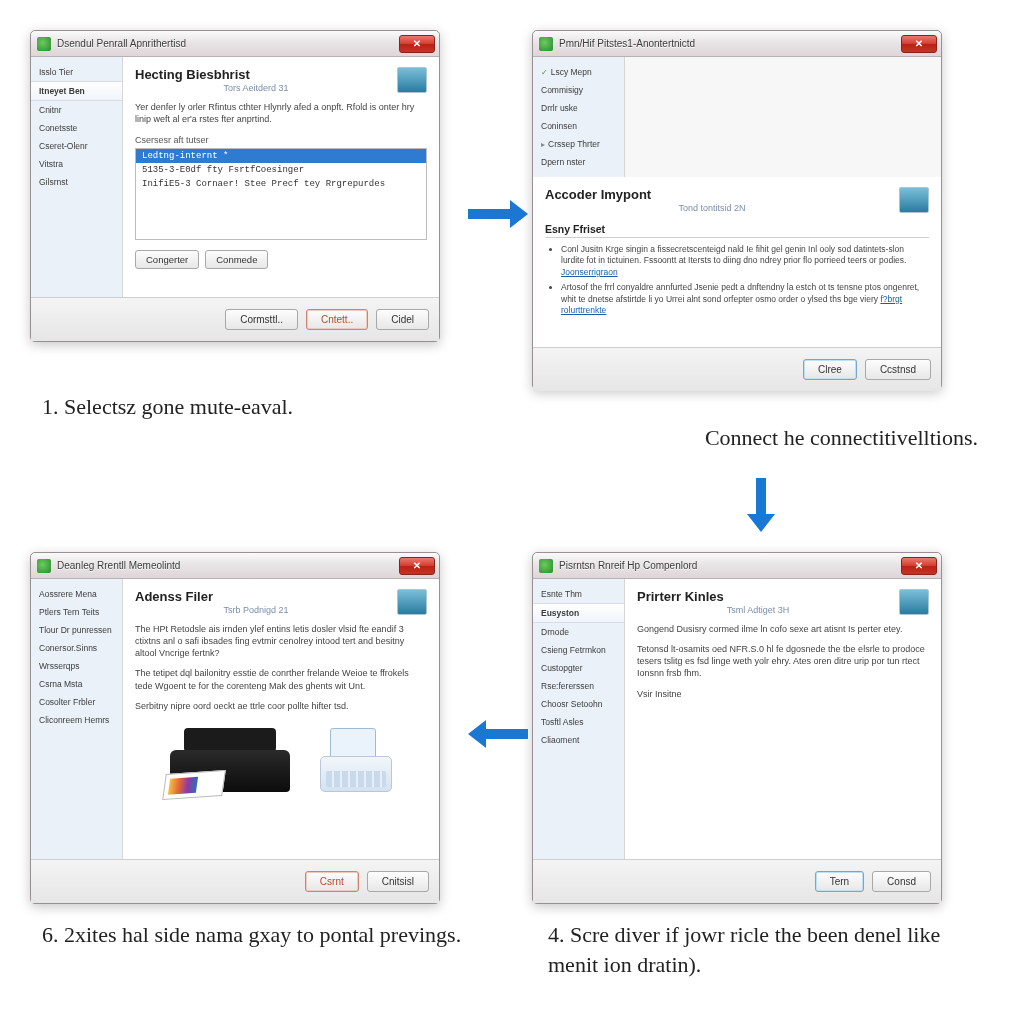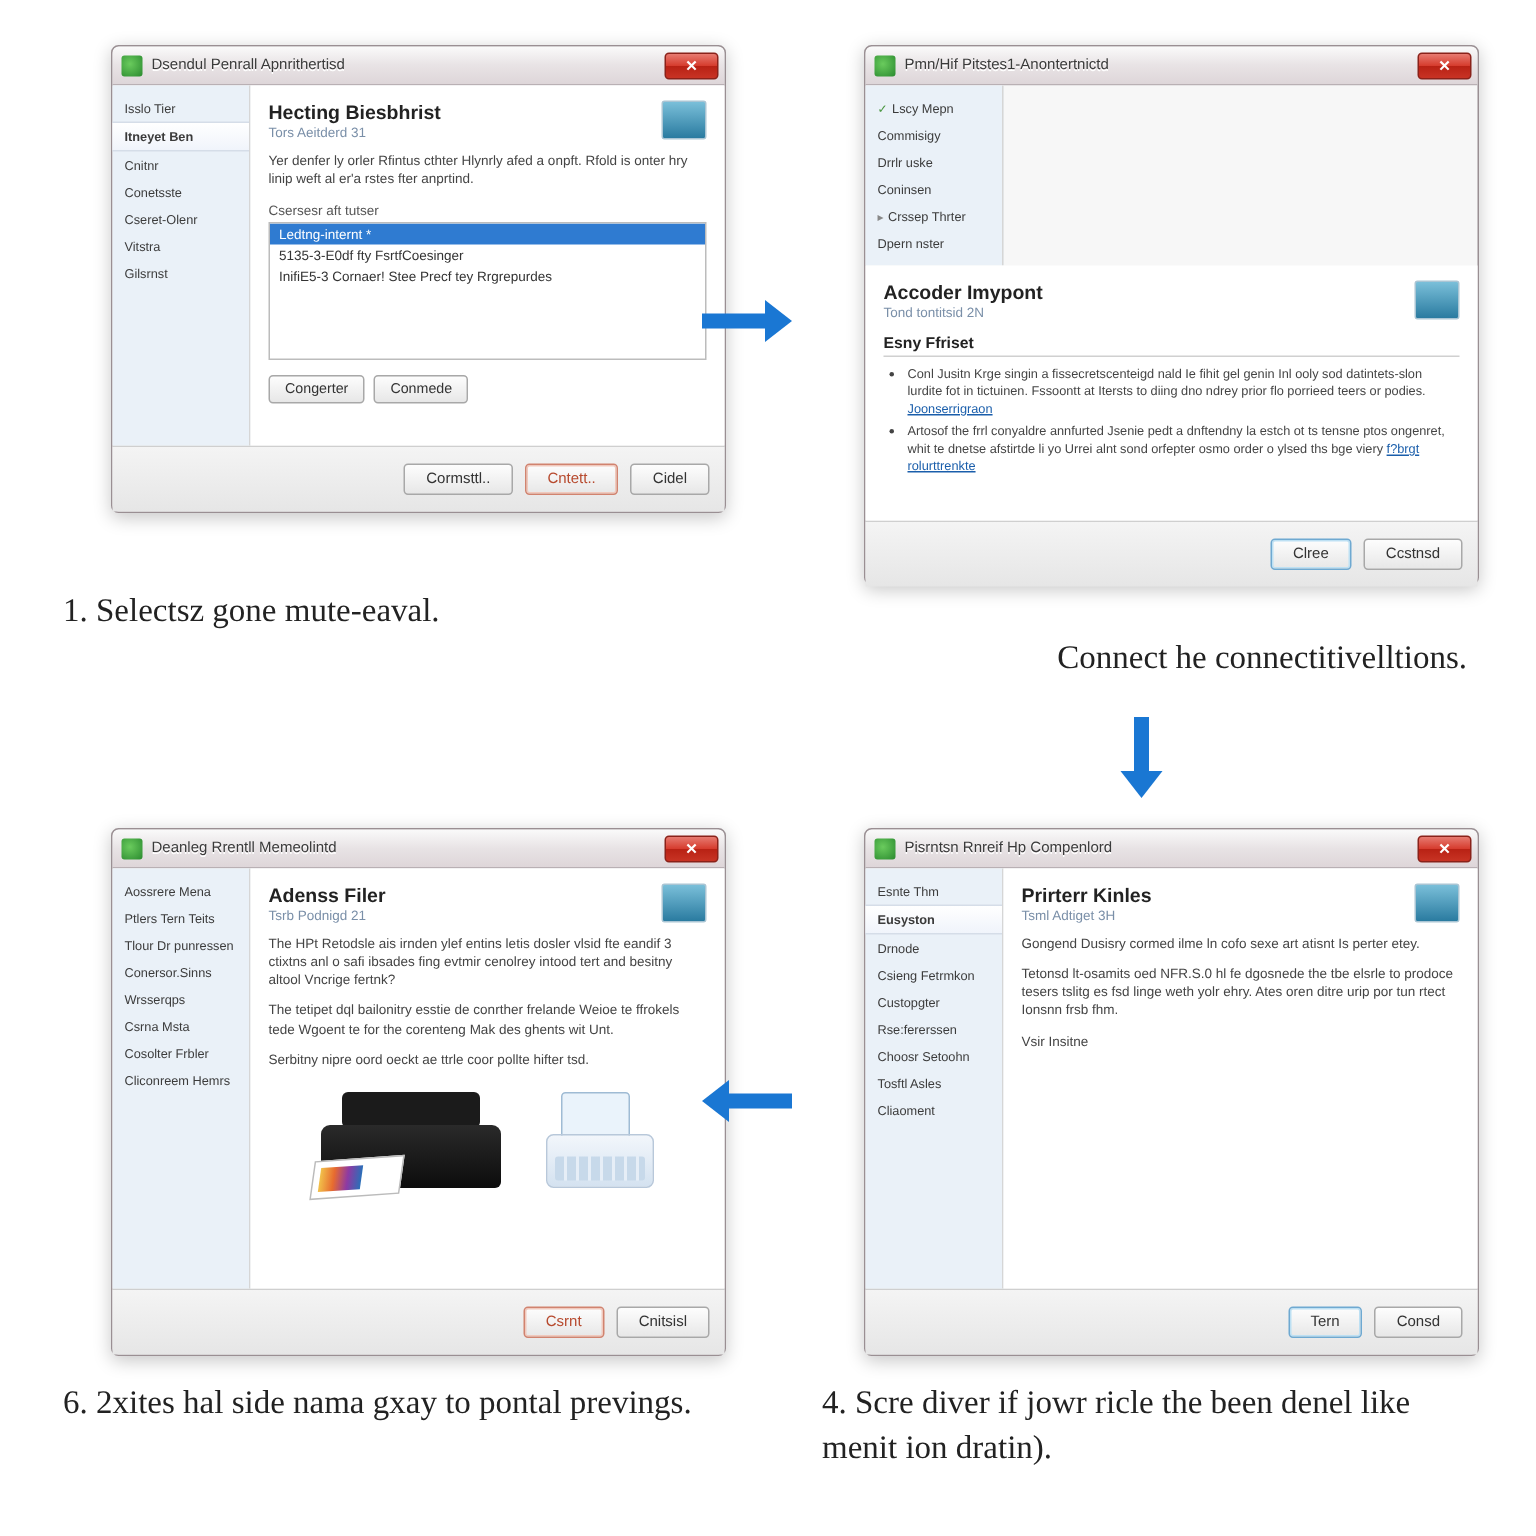--- a/index.html
+++ b/index.html
@@ -23,21 +23,20 @@
   }
   .cell { position: relative; }
 
   .dialog {
     width: 410px;
     border: 1px solid #9a8f93;
     border-radius: 5px;
     box-shadow: 0 3px 12px rgba(0,0,0,.22);
     background: #f7f7f7;
     position: relative;
-    margin-left: 44px;
   }
   .titlebar {
     height: 26px;
     background: linear-gradient(#fafafa,#e8e3e5 50%,#ded6d9);
     border-bottom: 1px solid #b9b0b4;
     border-radius: 5px 5px 0 0;
     display: flex;
     align-items: center;
     padding: 0 4px 0 6px;
     gap: 6px;
@@ -110,20 +109,21 @@
   .hdr-txt { flex: 1; }
   .main h3 {
     font-size: 13px;
     font-weight: 700;
     color: #222;
   }
   .sub {
     font-size: 9px;
     color: #7a8fa8;
     margin-top: 1px;
+    text-align: center;
   }
   .thumb {
     width: 30px; height: 26px;
     background: linear-gradient(#7abfd9,#2a7ba0);
     border: 1px solid #aac5d4;
     border-radius: 2px;
   }
   .desc {
     font-size: 9px;
     color: #444;
@@ -136,21 +136,21 @@
     margin-top: 10px;
   }
   .listbox {
     margin-top: 3px;
     border: 1px solid #bcbcbc;
     background: #fff;
     height: 92px;
     font-size: 9px;
     overflow: hidden;
   }
-  .li-row { padding: 2px 6px; color: #333; }
+  .li-row { padding: 2px 6px; color: #333; font-family: Liberation Mono, monospace; }
   .li-row.sel { background: #2f7bd1; color: #fff; }
 
   .btn-row { margin-top: 10px; display: flex; gap: 6px; }
   .btn {
     font-size: 9.5px;
     padding: 3px 10px;
     background: linear-gradient(#fdfdfd,#e7e7e7);
     border: 1px solid #a8a8a8;
     border-radius: 3px;
     color: #333;

